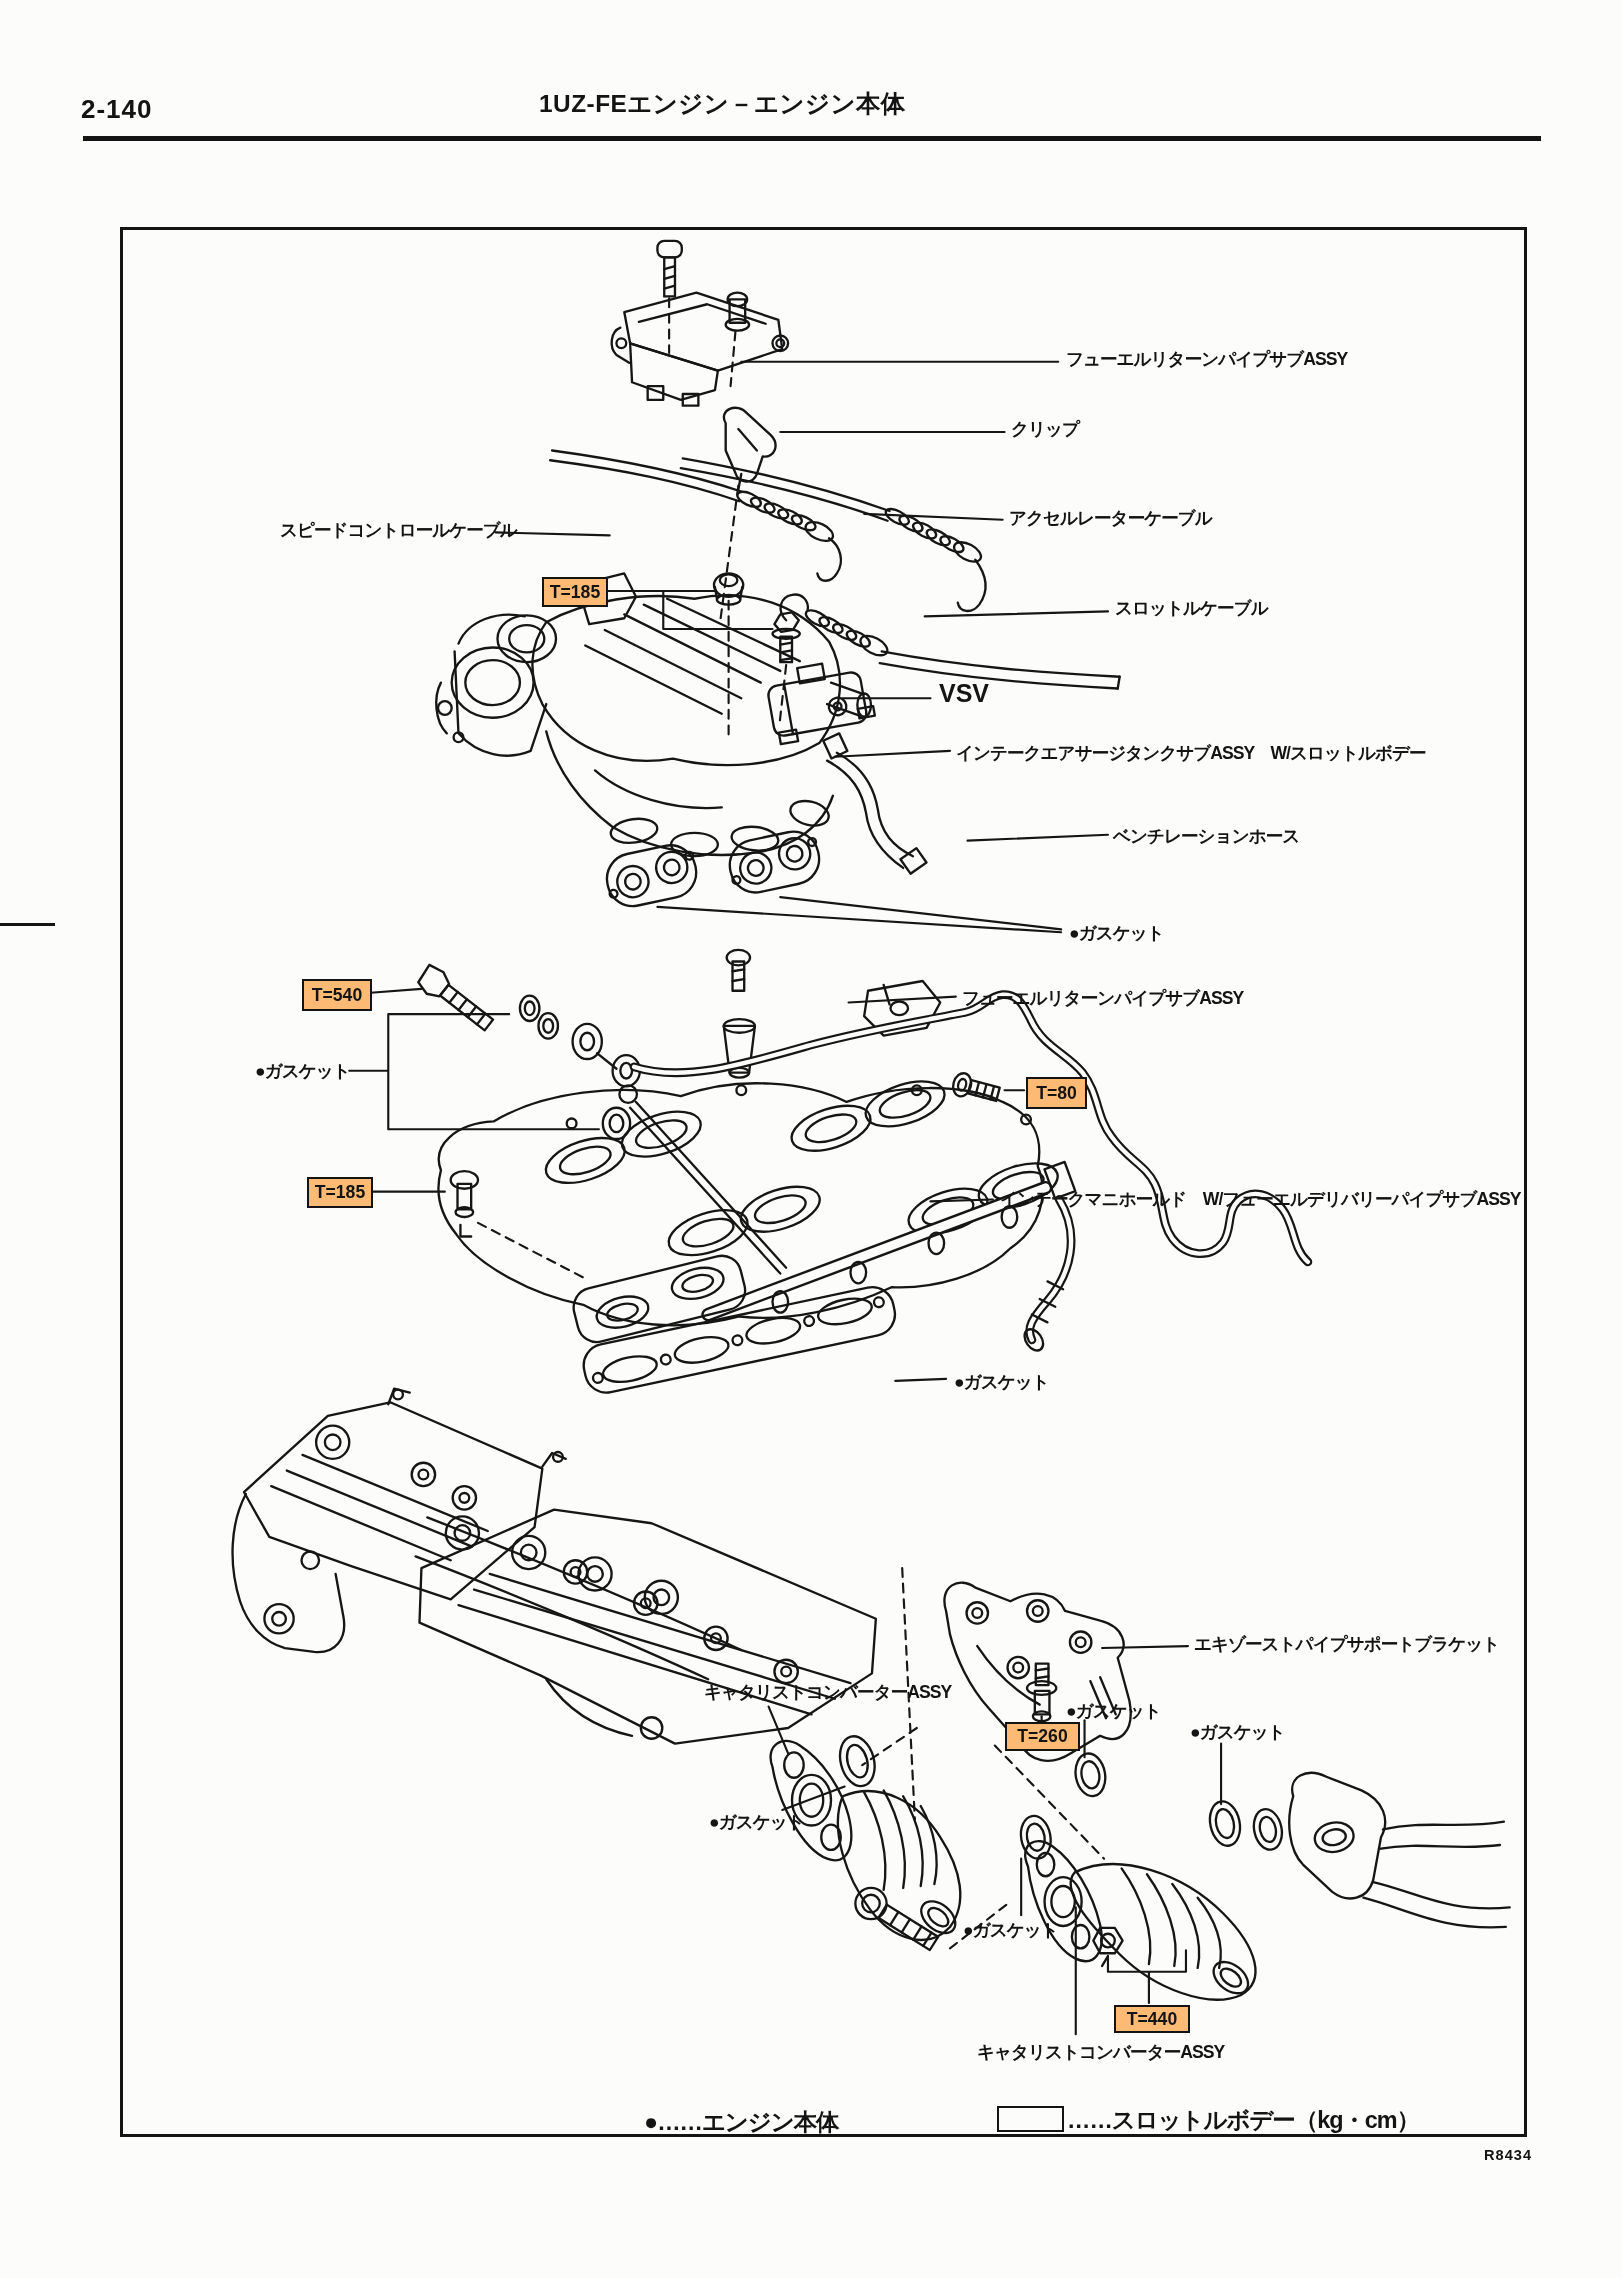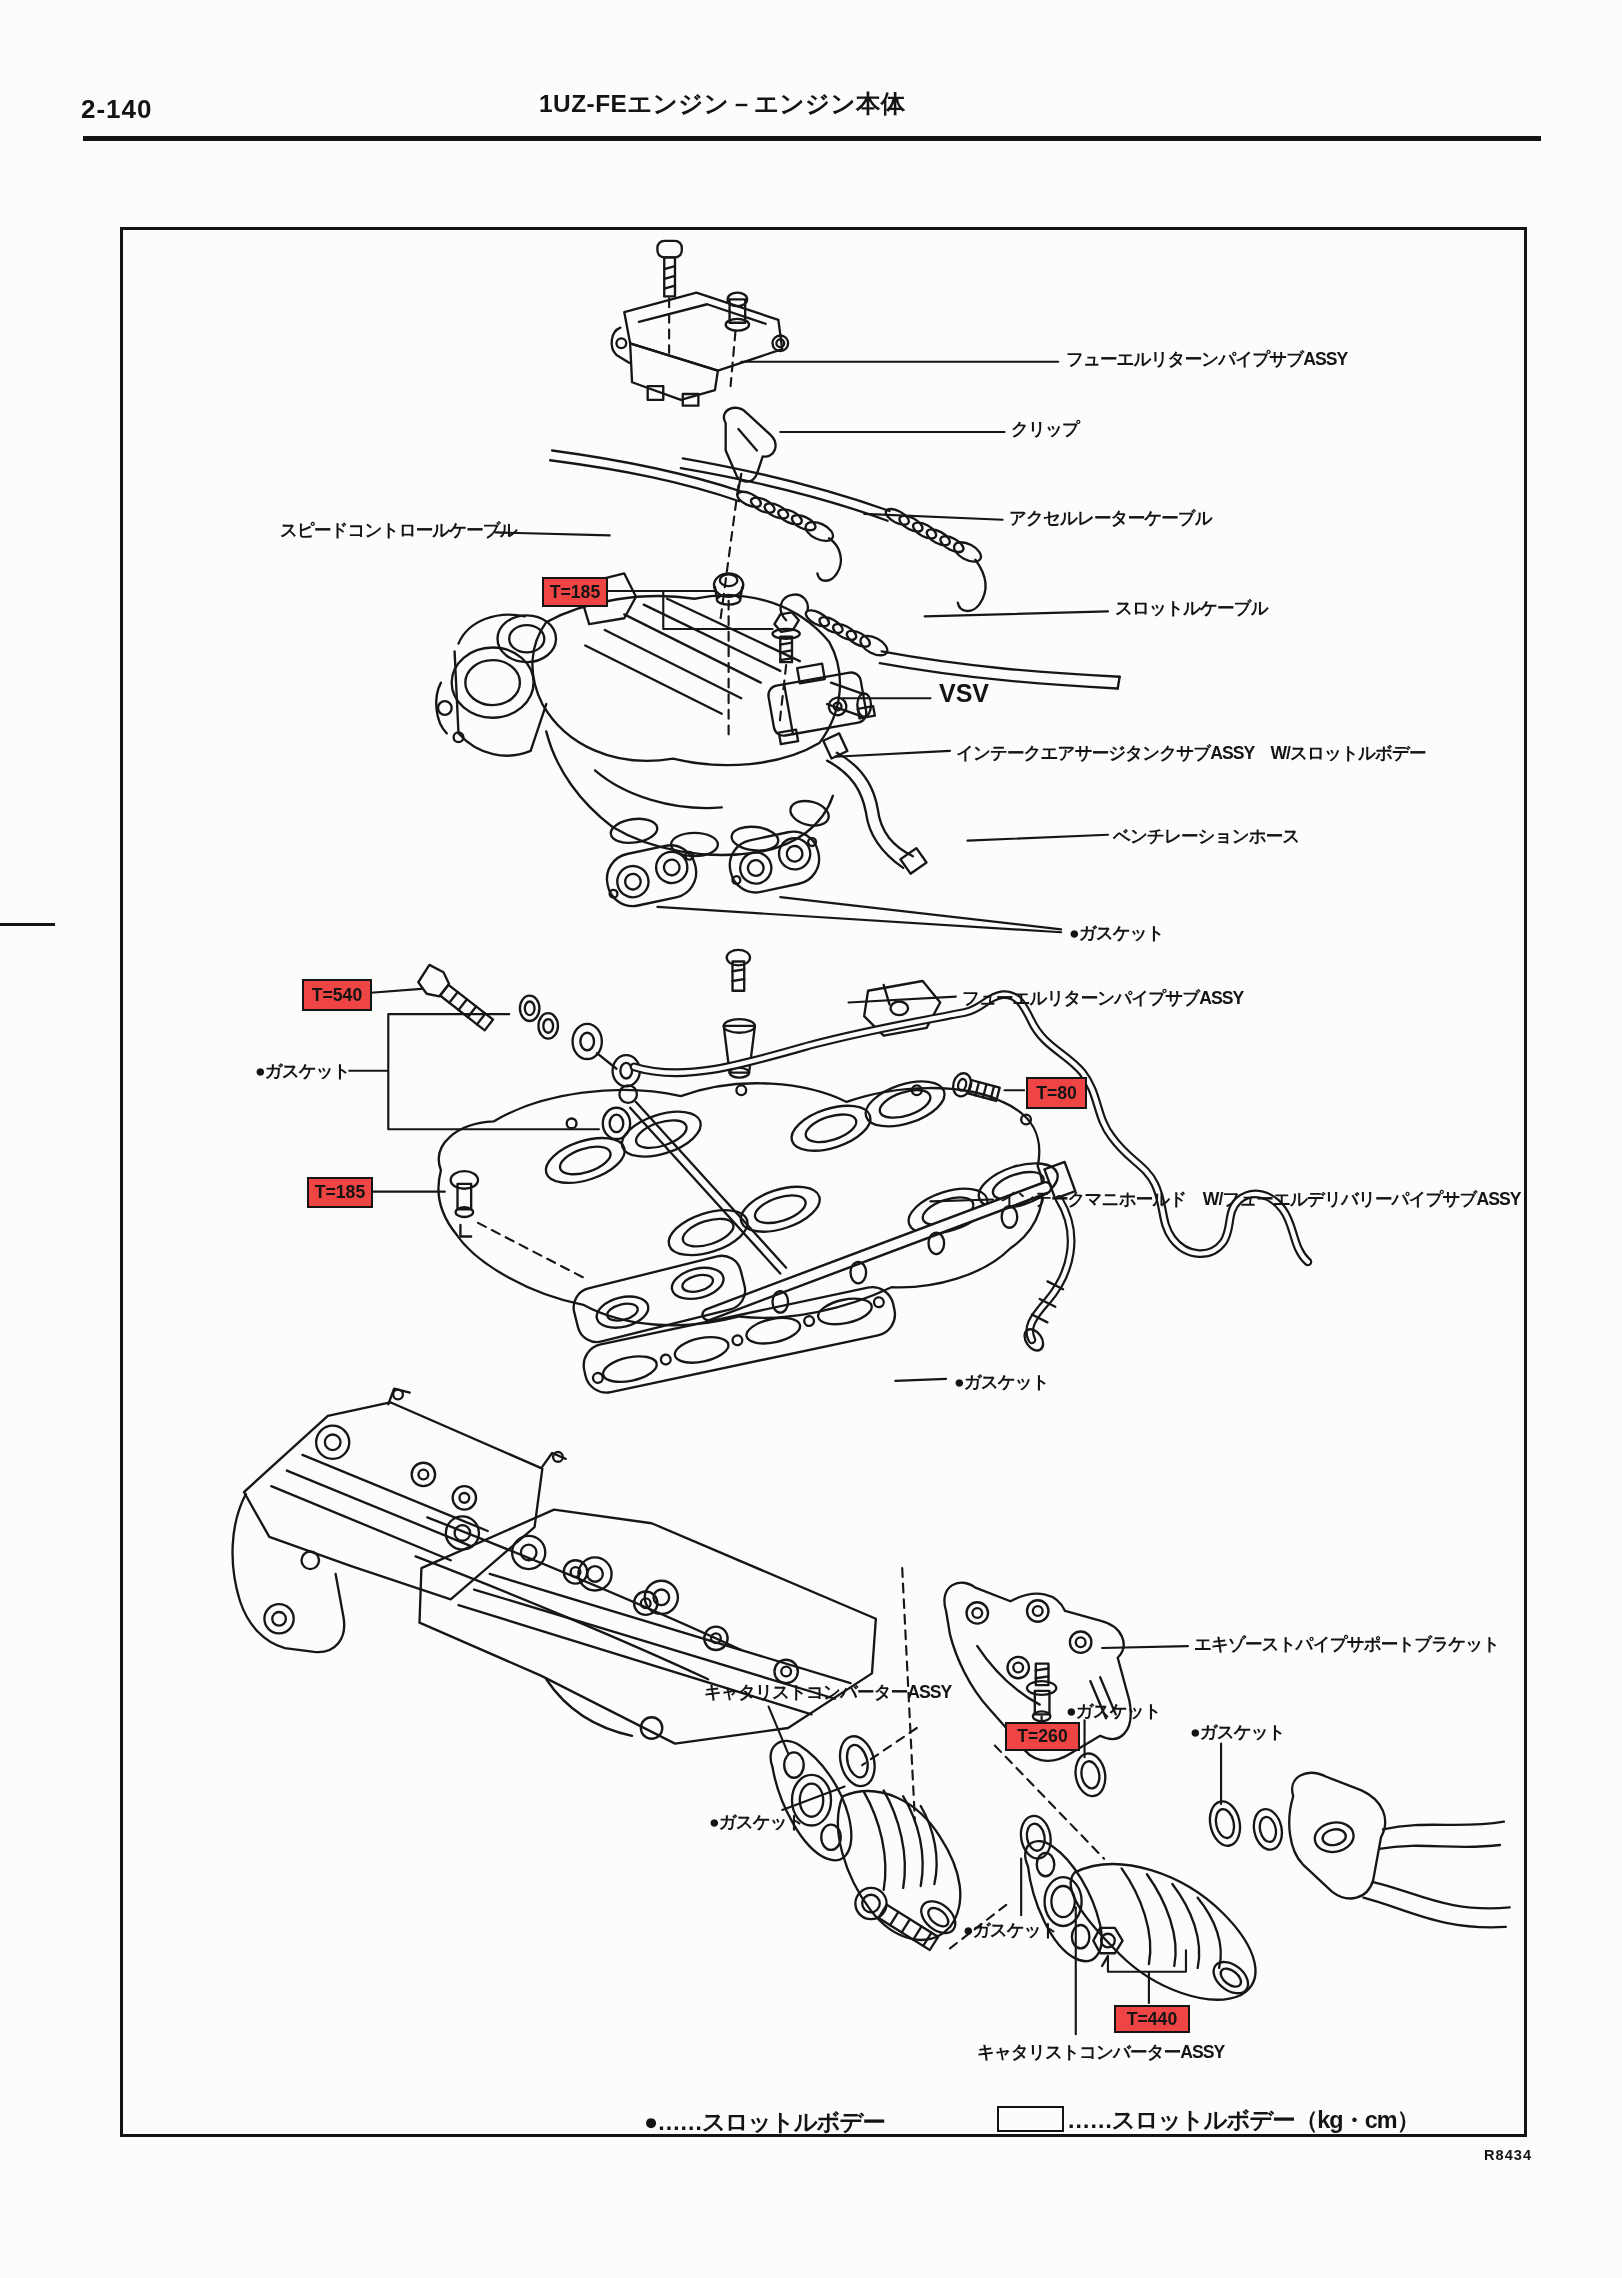--- a/index.html
+++ b/index.html
@@ -17,21 +17,21 @@
   #diagram-box{
     left:120px;top:227px;width:1401px;height:1904px;
     border:3.9px solid #141414;background:transparent;
   }
   #diagram-svg{left:0;top:0;width:1623px;height:2278px;}
   .plabel{
     position:absolute;white-space:nowrap;
     font-size:17.6px;font-weight:bold;letter-spacing:-1px;line-height:20.5px;
   }
   .tbox{
-    position:absolute;border:2.9px solid #141414;background:#ef4444;
+    position:absolute;border:2.9px solid #141414;background:#fdba74;
     display:flex;align-items:center;justify-content:center;
     font-size:17.6px;font-weight:bold;letter-spacing:0px;
   }
   .legend-text{
     position:absolute;white-space:nowrap;
     font-size:23.4px;font-weight:bold;letter-spacing:-1px;
   }
   #legend-torque-rect{
     position:absolute;left:997px;top:2106px;width:63px;height:22.4px;
     border:2.9px solid #141414;background:#fcfcfa;
@@ -521,18 +521,18 @@
 <div class="plabel" style="left:963px;top:1920px">●ガスケット</div>
 <div class="plabel" style="left:977px;top:2042px">キャタリストコンバーターASSY</div>
 
 <div class="tbox" style="left:542px;top:577px;width:62px;height:26px">T=185</div>
 <div class="tbox" style="left:302px;top:979px;width:66px;height:28px">T=540</div>
 <div class="tbox" style="left:1026px;top:1077px;width:57px;height:28px">T=80</div>
 <div class="tbox" style="left:307px;top:1177px;width:62px;height:27px">T=185</div>
 <div class="tbox" style="left:1005px;top:1722px;width:71px;height:25px">T=260</div>
 <div class="tbox" style="left:1114px;top:2005px;width:72px;height:24.4px">T=440</div>
 
-<div class="legend-text" style="left:644px;top:2106px">●……スロットルボデー</div>
+<div class="legend-text" style="left:644px;top:2106px">●……エンジン本体</div>
 <div id="legend-torque-rect"></div>
 <div class="legend-text" style="left:1067px;top:2104px">……スロットルボデー（kg・cm）</div>
 
 <div class="abs" id="ref-code">R8434</div>
 
 
 </body></html>

